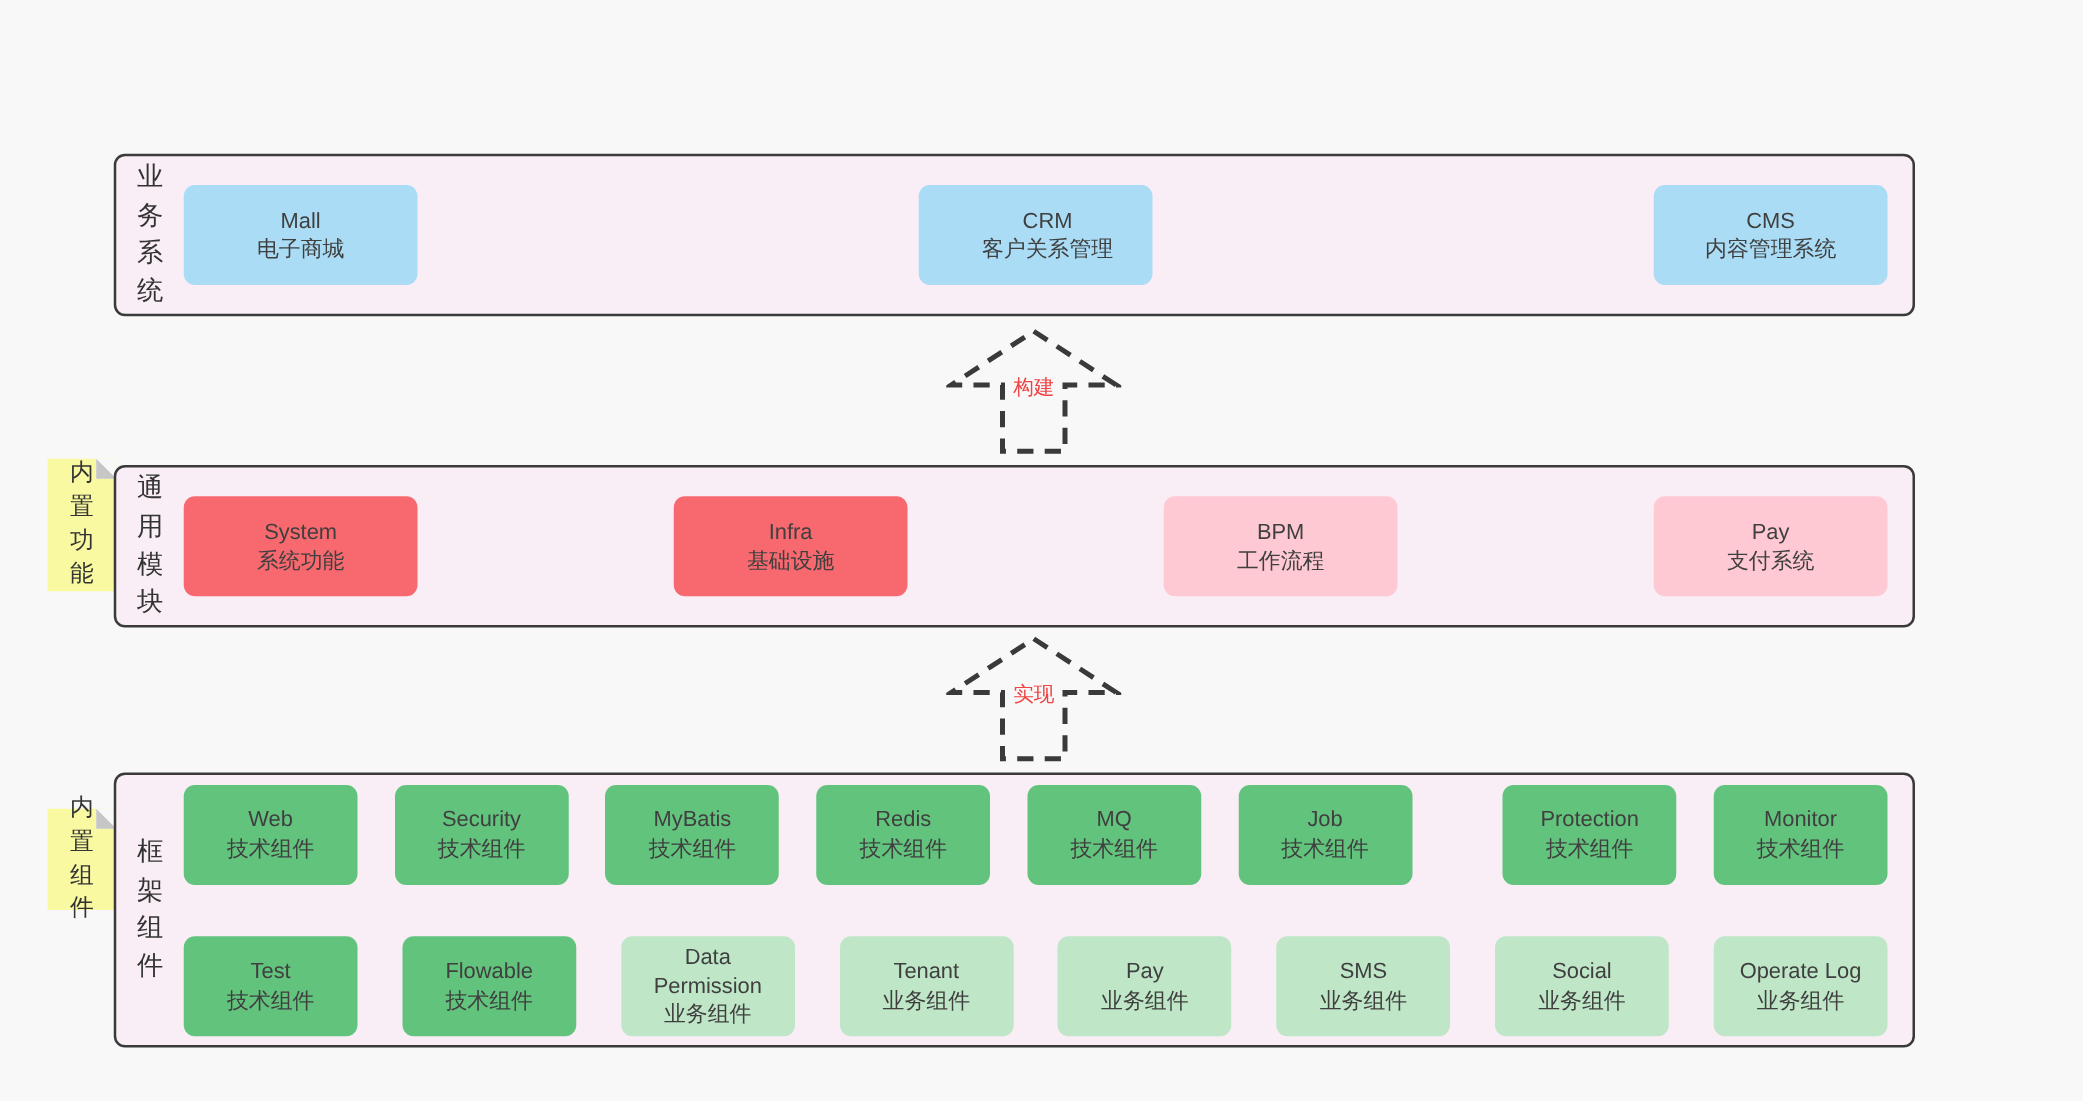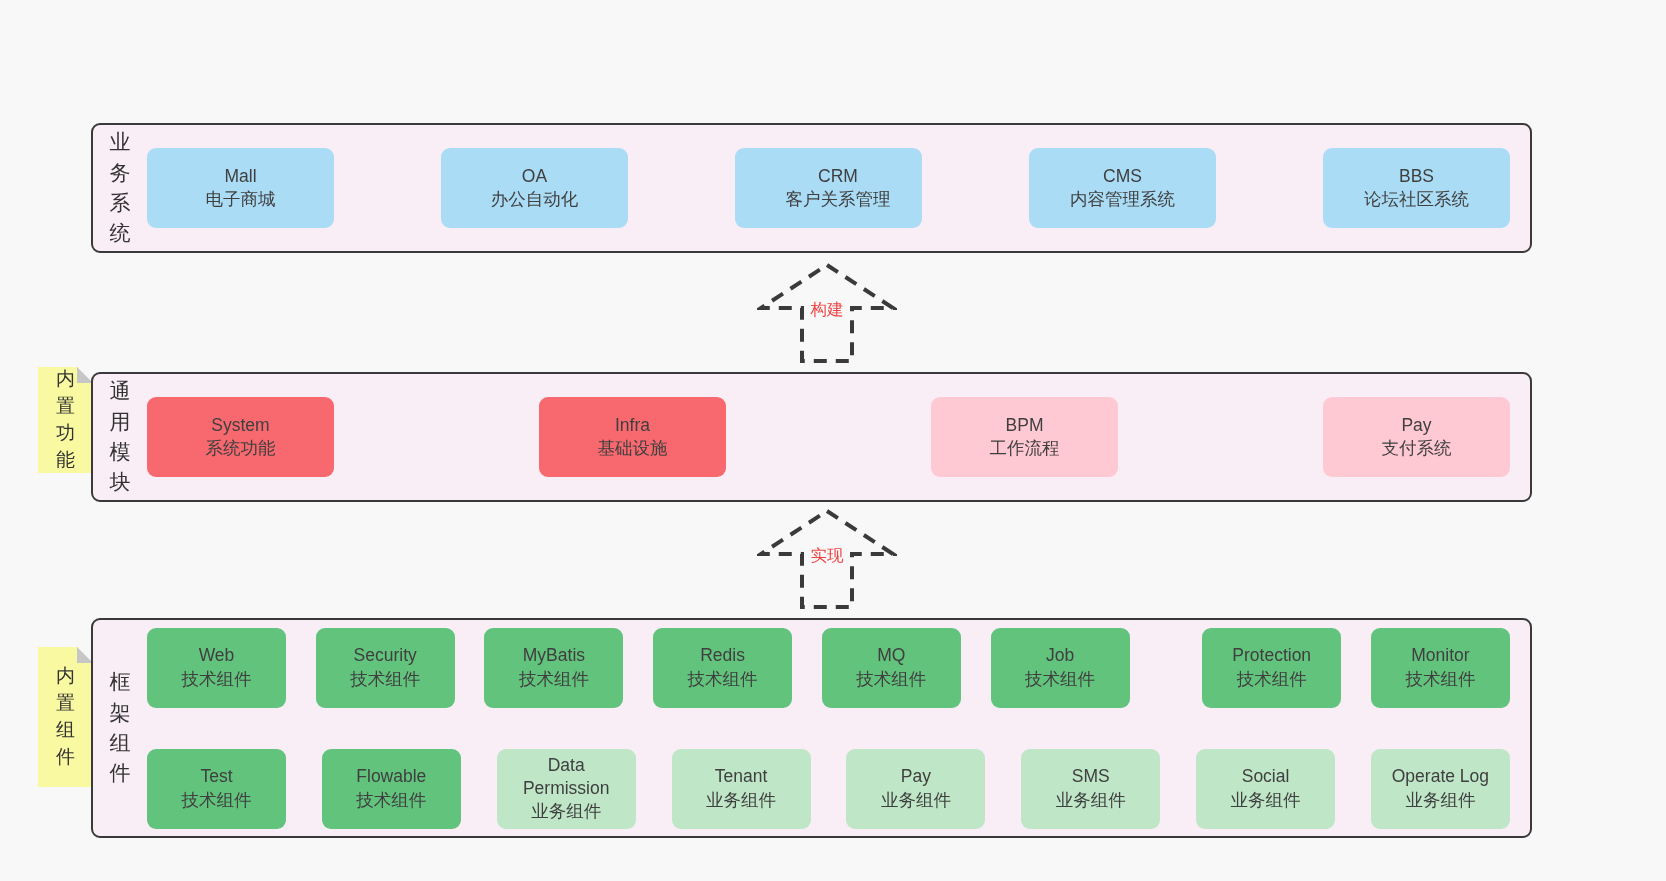--- a/index.html
+++ b/index.html
@@ -39,21 +39,21 @@
   .v-blue{background:#abdcf6} .v-red{background:#f7696f} .v-pink{background:#ffc9d3}
   .v-green{background:#62c37d} .v-green-light{background:#bee6c7}
   .note {
     position:absolute; left:38px; width:55px; box-sizing:border-box;
     background:#f9f9a1; z-index:1;
     display:flex; align-items:center; justify-content:center;
     font-size:19px; line-height:1.42; text-align:center; word-break:break-all;
     color:#333; padding:4px 15px;
   }
   #note-modules    { top:367px; height:106px; }
-  #note-components { top:647px; height:140px; }
+  #note-components { top:647px; height:81px; }
   .note::before {
     content:""; position:absolute; top:0; right:0; width:0; height:0;
     border-top:16px solid #f8f8f8; border-left:16px solid #c6c6c6;
   }
   .arrow {
     position:absolute; left:757px; width:140px; height:102px; z-index:1;
   }
   #arrow-build     { top:262px; }
   #arrow-implement { top:508px; }
   .arrow svg { display:block; width:140px; height:102px; }
@@ -67,35 +67,27 @@
 <body>
 
 <div class="band wide" id="band-business">
   <div class="band-label">业务系统</div>
   <div class="box-row">
 
   <div class="box v-blue" style="background: rgb(171, 220, 246);">
         <span>Mall</span>
         <span>电子商城</span>
       </div>
-      <div class="box v-blue" style="background: rgb(171, 220, 246);">
-        <span>OA</span>
-        <span>办公自动化</span>
-      </div>
       <div class="box v-blue" style="background: rgb(171, 220, 246); padding-left: 29px;">
         <span>CRM</span>
         <span>客户关系管理</span>
       </div>
       <div class="box v-blue" style="background: rgb(171, 220, 246);">
         <span>CMS</span>
         <span>内容管理系统</span>
-      </div>
-      <div class="box v-blue" style="background: rgb(171, 220, 246);">
-        <span>BBS</span>
-        <span>论坛社区系统</span>
       </div>
     </div>
 </div>
 
 <div class="arrow" id="arrow-build">
   <svg viewBox="0 0 140 102">
     <polygon points="70,3 136,46 95,46 95,99 45,99 45,46 4,46" fill="none" stroke="#3a3a3a" stroke-width="4" stroke-dasharray="13 9"></polygon>
   </svg>
   <span class="arrow-label">构建</span>
 </div>

